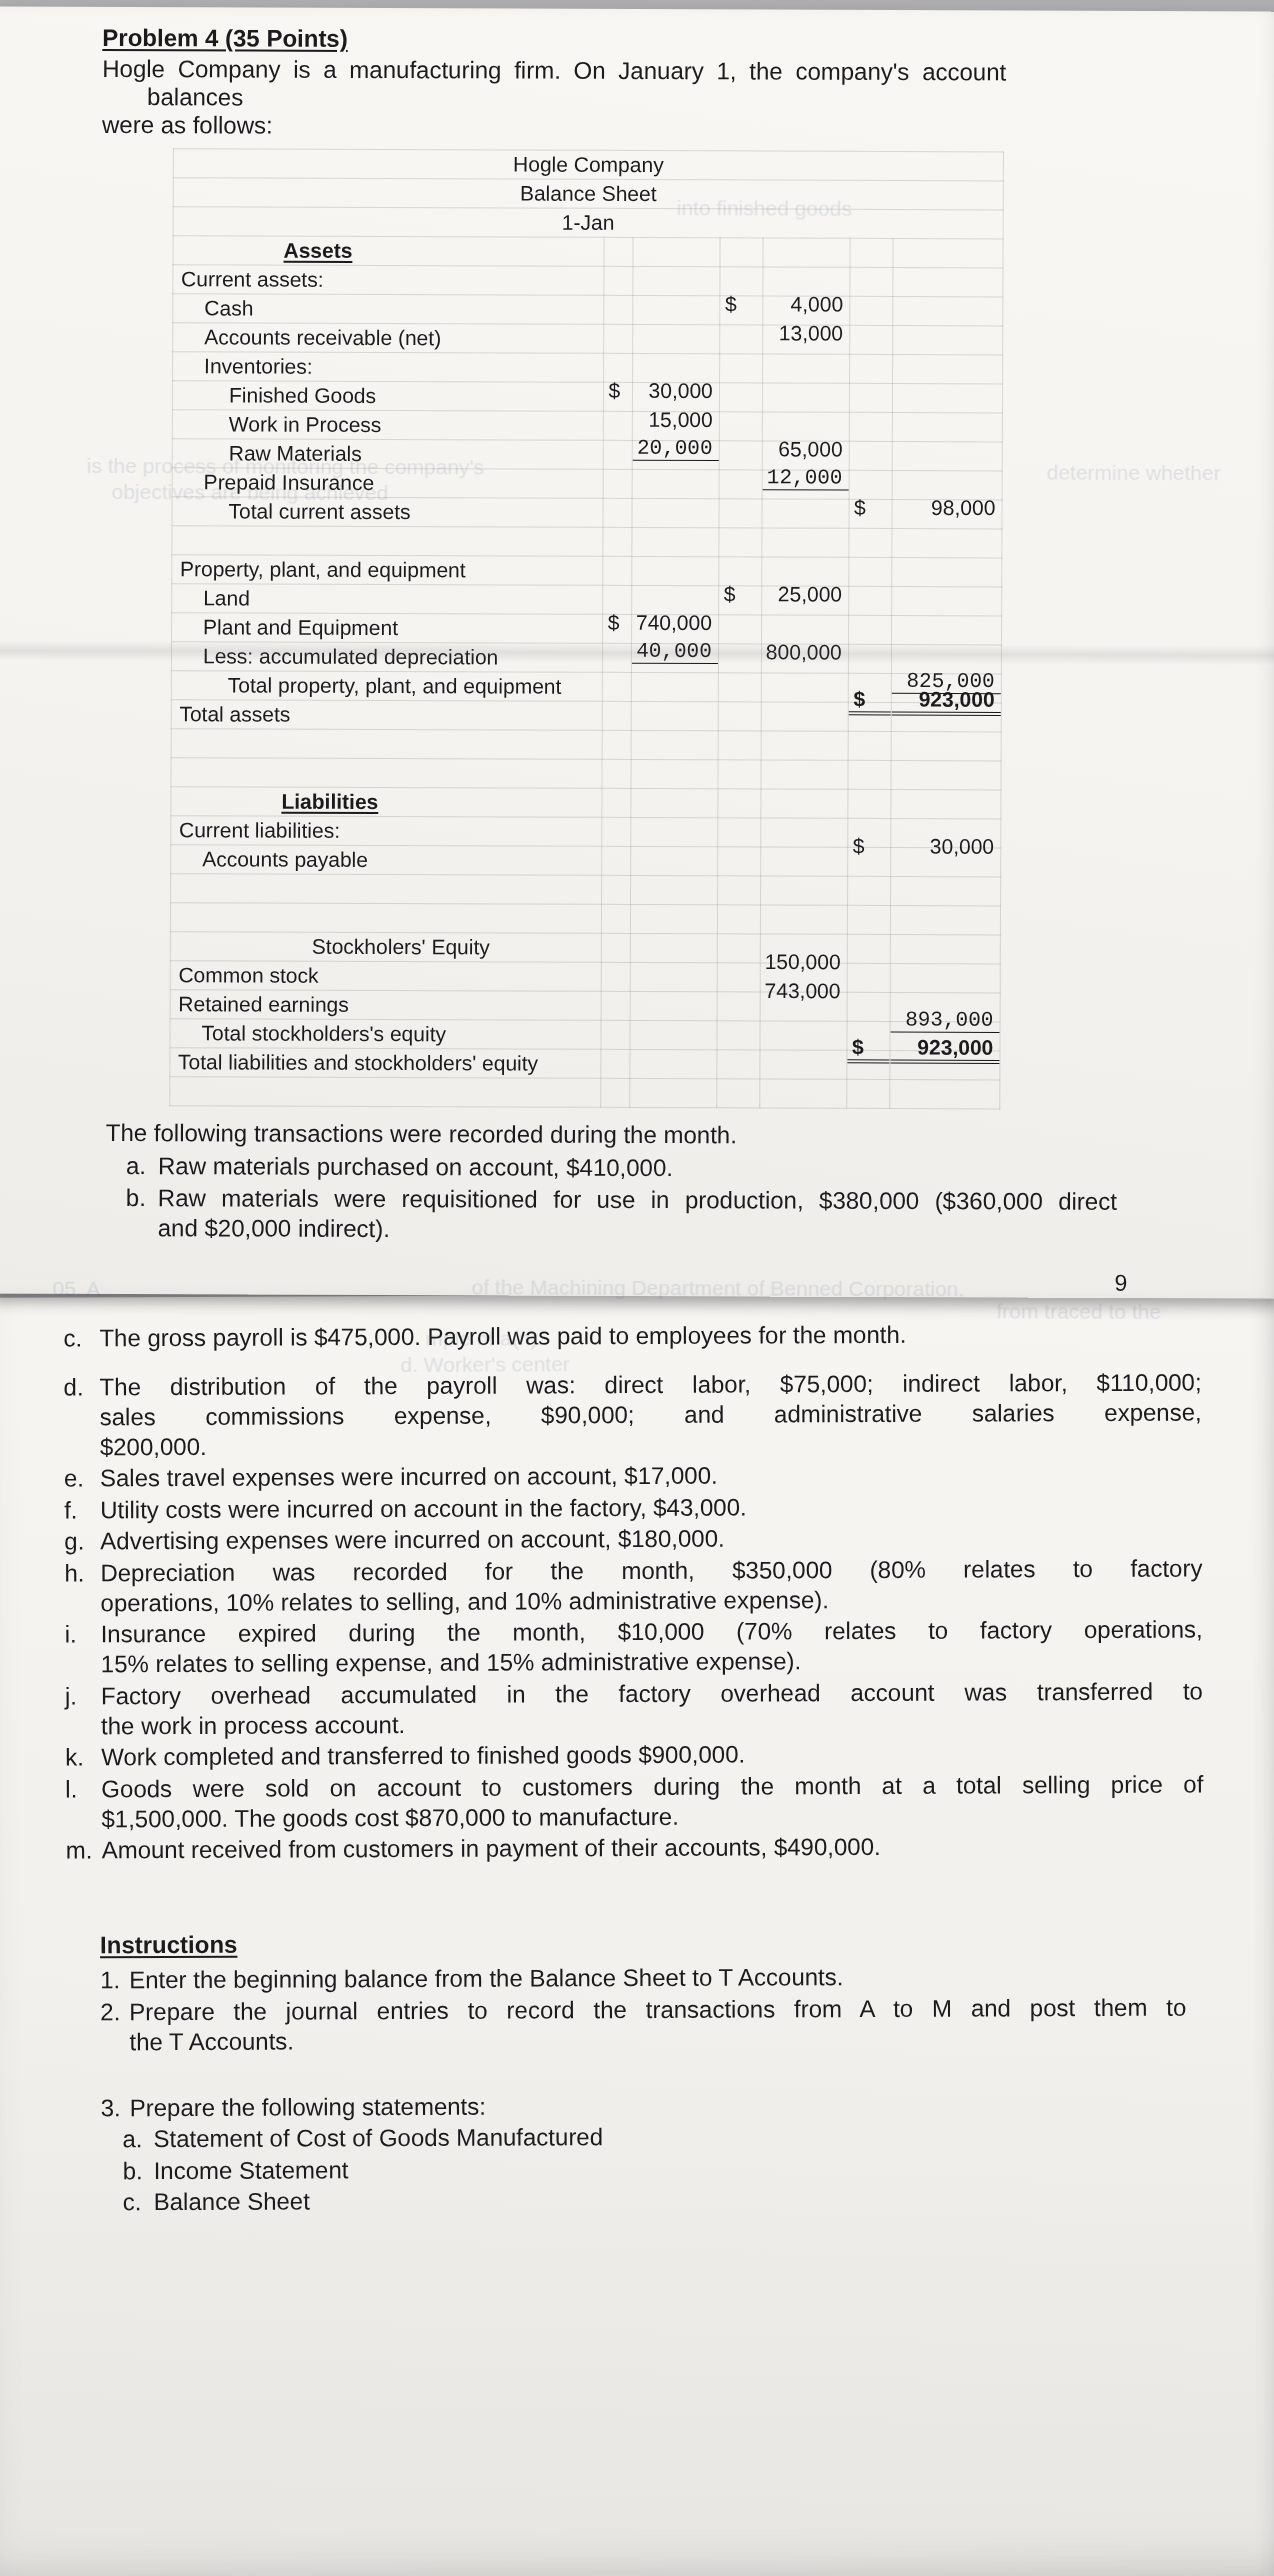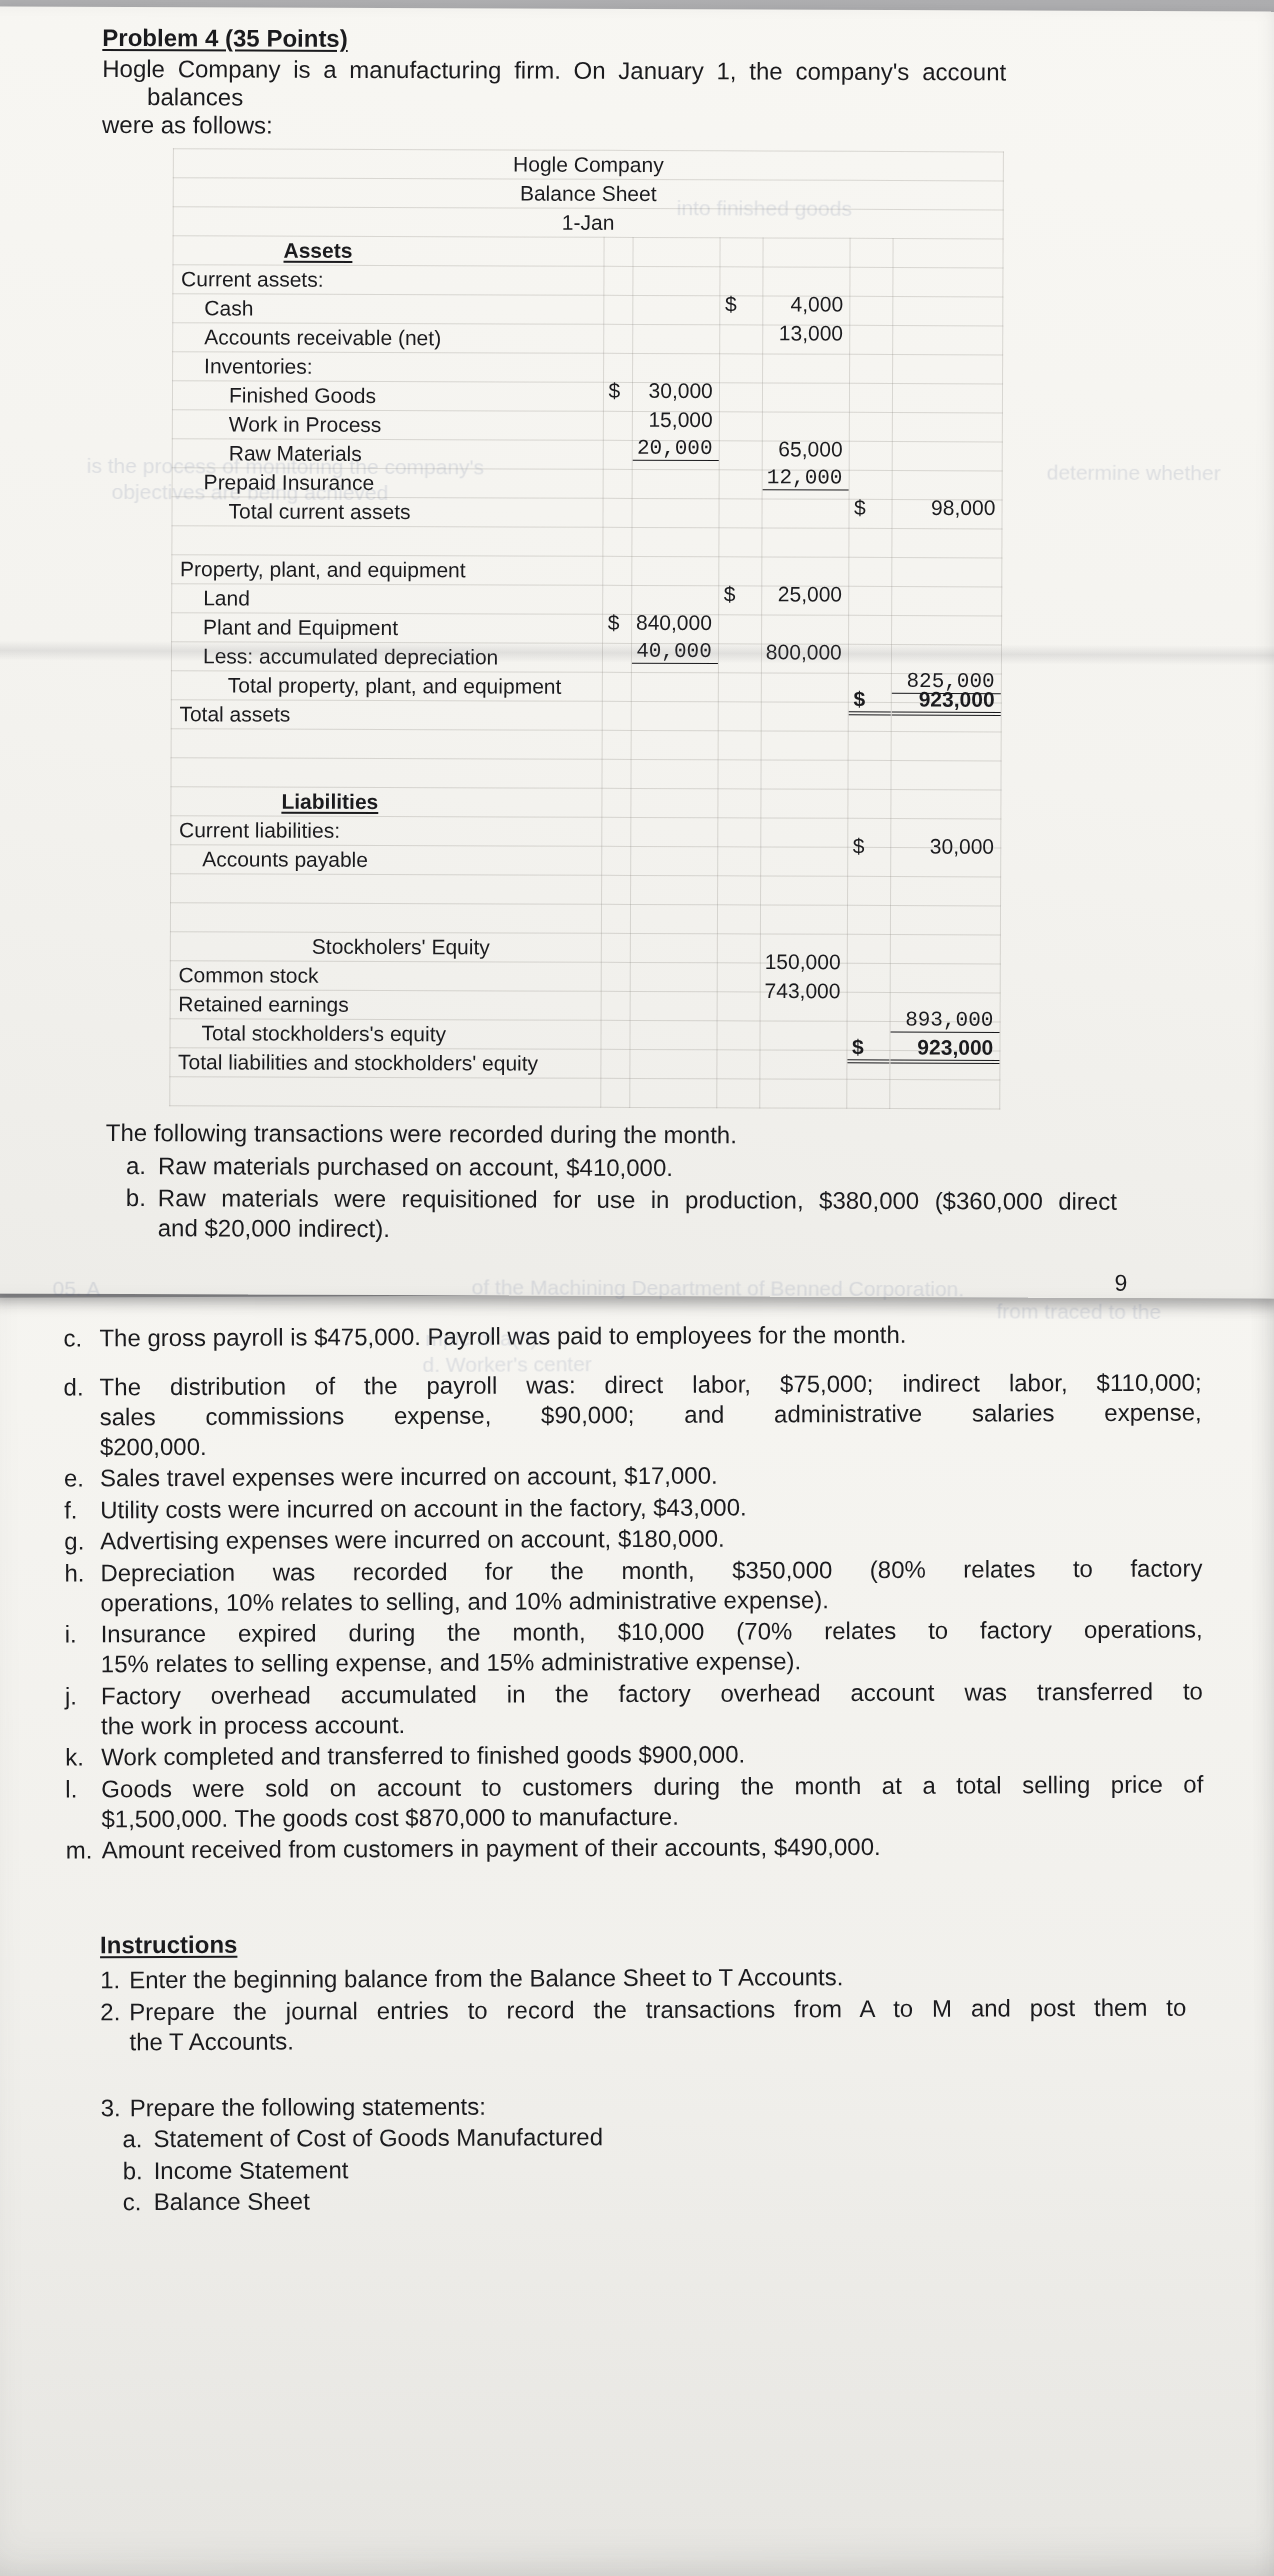--- a/index.html
+++ b/index.html
@@ -185,21 +185,21 @@
             </div>
             <div class="t-item">
               <div class="t-letter">c.</div>
               <div class="t-text">Balance Sheet</div>
             </div>
           </div>
         </div>
     </div>
     <div class="ghosts">
         <span class="ghost" style="left: 433px; top: 31px;">mple of a(n):</span>
-        <span class="ghost" style="left: 430px; top: 57px; text-align: right;">d. Worker's center</span>
+        <span class="ghost" style="left: 408px; top: 57px; text-align: right;">d. Worker's center</span>
       </div>
   </div>
 </div>
 
 <div class="sheet sheet1">
   <div class="content c1">
     <div class="doc-title">Problem 4 (35 Points)</div>
     <div class="intro">
       <div class="intro-l1">Hogle Company is a manufacturing firm. On January 1, the company's account</div>
       <div class="intro-l2">balances</div>
@@ -497,21 +497,21 @@
             <td class="bs-a">
               <span class="cell">&nbsp;</span>
             </td>
           </tr>
           <tr class="bs-row">
             <td class="bs-label" style="padding-left: 31px;">Plant and Equipment</td>
             <td class="bs-d">
               <span class="cell">$</span>
             </td>
             <td class="bs-a">
-              <span class="cell">840,000</span>
+              <span class="cell">740,000</span>
             </td>
             <td class="bs-d">
               <span class="cell">&nbsp;</span>
             </td>
             <td class="bs-a">
               <span class="cell">&nbsp;</span>
             </td>
             <td class="bs-d">
               <span class="cell">&nbsp;</span>
             </td>

